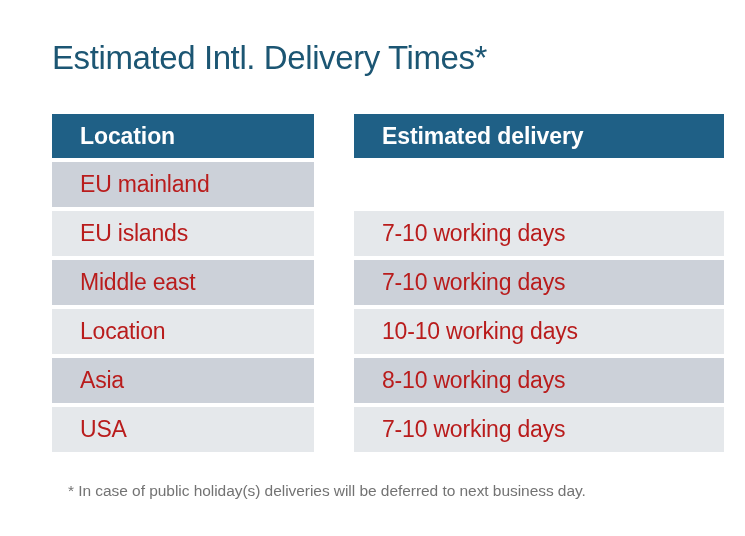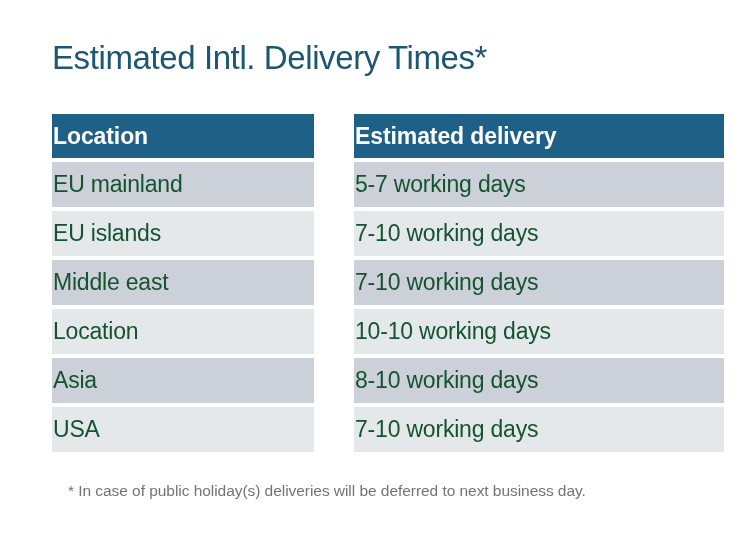--- a/index.html
+++ b/index.html
@@ -51,21 +51,21 @@
     margin-bottom: 4px;
   }
   .t-row:last-child {
     margin-bottom: 0;
   }
 
   .t-cell {
     box-sizing: border-box;
     display: flex;
     align-items: center;
-    padding-left: 1px;
+    padding-left: 28px;
     padding-right: 10px;
     overflow: hidden;
     white-space: nowrap;
   }
 
   .col-location {
     width: 262px;
     flex: 0 0 262px;
   }
   .col-delivery {
@@ -85,21 +85,21 @@
     font-size: 23px;
     font-weight: 700;
     letter-spacing: -0.1px;
   }
 
   
   .t-row.body .t-cell {
     height: 45px;
     font-size: 23px;
     font-weight: 400;
-    color: #14532d;
+    color: #b91c1c;
     letter-spacing: -0.2px;
   }
   .t-row.body.shade-dark .t-cell {
     background: #ccd1d9;
   }
   .t-row.body.shade-light .t-cell {
     background: #e5e8eb;
   }
 
   
@@ -123,21 +123,20 @@
 
   <div class="delivery-table">
 
     <div class="t-row header">
       <div class="t-cell col-location">Location</div>
       <div class="t-cell col-delivery">Estimated delivery</div>
     </div>
 
     <div class="t-row body shade-dark">
       <div class="t-cell col-location">EU mainland</div>
-      <div class="t-cell col-delivery">5-7 working days</div>
     </div>
 
     <div class="t-row body shade-light">
       <div class="t-cell col-location">EU islands</div>
       <div class="t-cell col-delivery">7-10 working days</div>
     </div>
 
     <div class="t-row body shade-dark">
       <div class="t-cell col-location">Middle east</div>
       <div class="t-cell col-delivery">7-10 working days</div>

